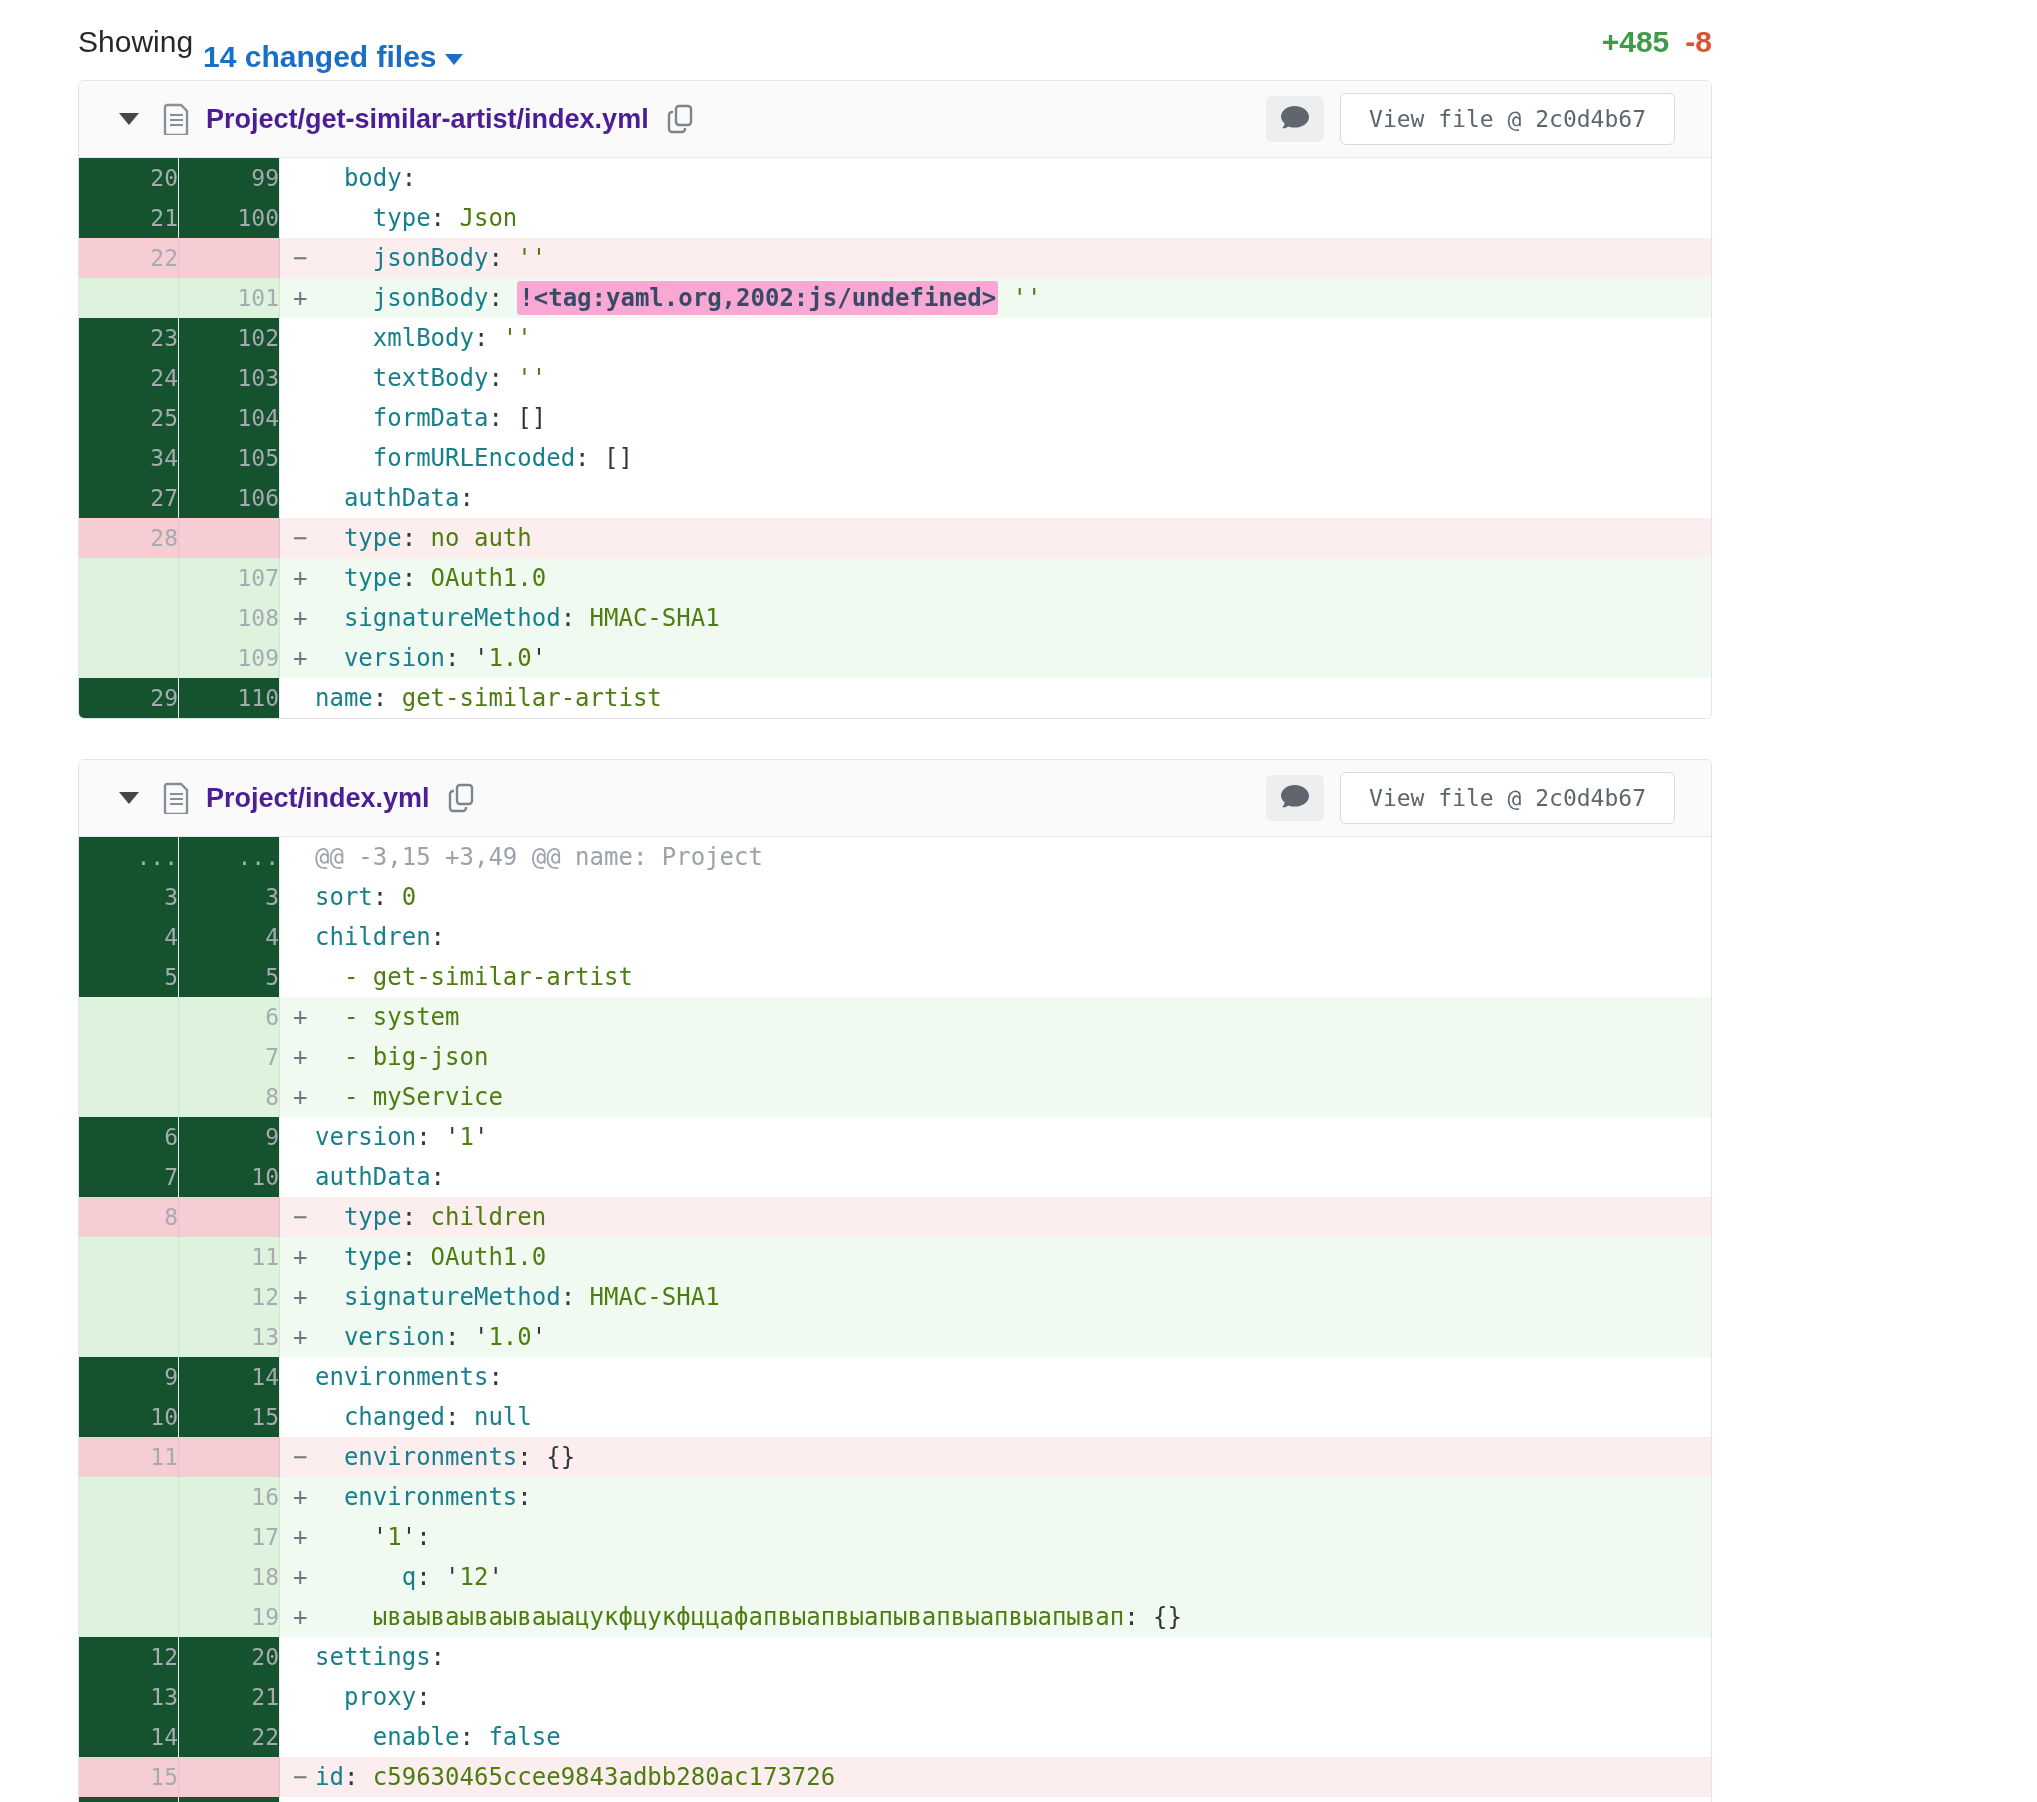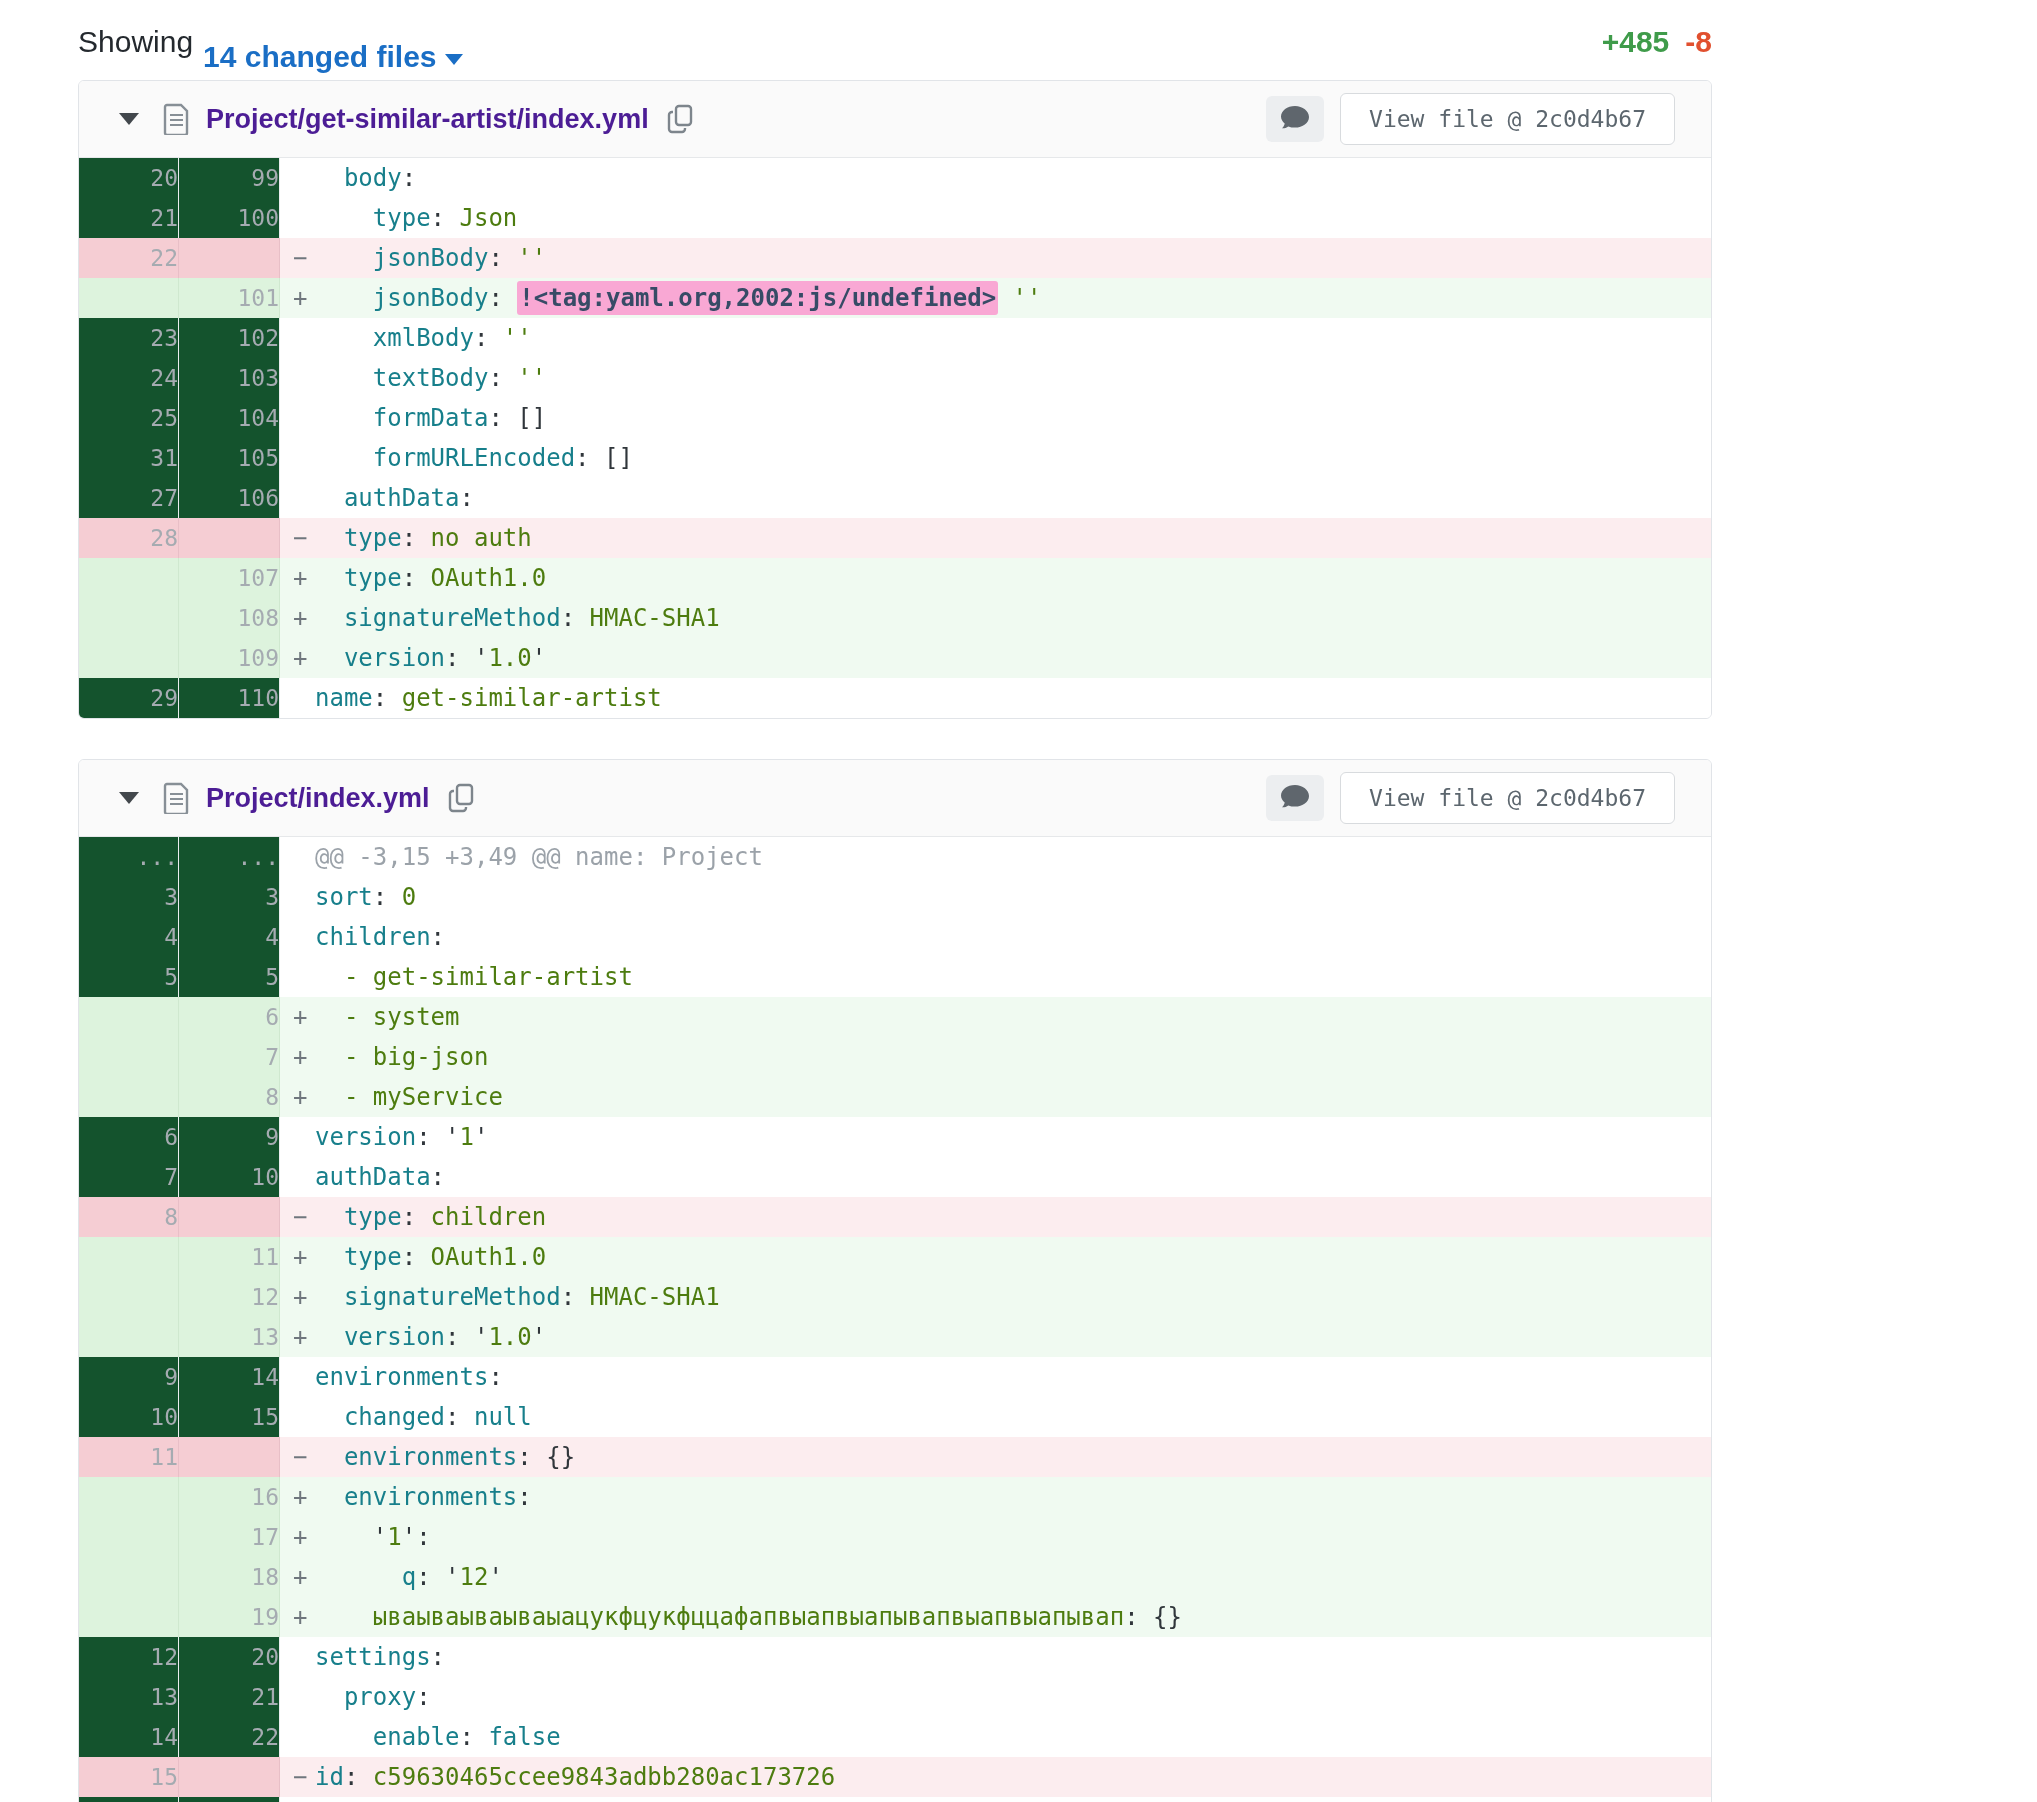--- a/index.html
+++ b/index.html
@@ -134,21 +134,21 @@
             <td class="num old">24</td>
             <td class="num new">103</td>
             <td class="code"><span class="mk"></span><span class="sk">    textBody</span><span class="sp">: </span><span class="sv">''</span></td>
           </tr>
           <tr class="ctx">
             <td class="num old">25</td>
             <td class="num new">104</td>
             <td class="code"><span class="mk"></span><span class="sk">    formData</span><span class="sp">: []</span></td>
           </tr>
           <tr class="ctx">
-            <td class="num old">31</td>
+            <td class="num old">34</td>
             <td class="num new">105</td>
             <td class="code"><span class="mk"></span><span class="sk">    formURLEncoded</span><span class="sp">: []</span></td>
           </tr>
           <tr class="ctx">
             <td class="num old">27</td>
             <td class="num new">106</td>
             <td class="code"><span class="mk"></span><span class="sk">  authData</span><span class="sp">:</span></td>
           </tr>
           <tr class="del">
             <td class="num old">28</td>

